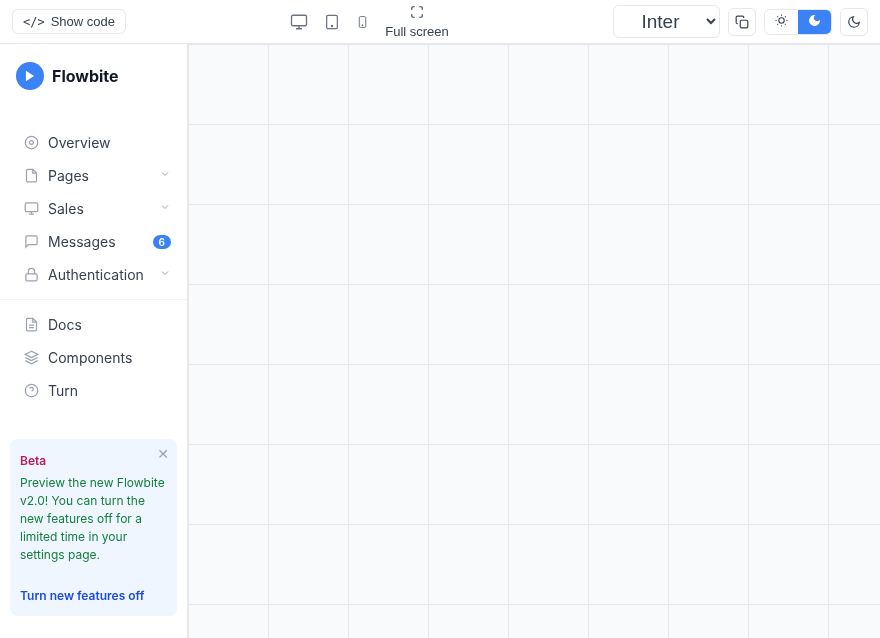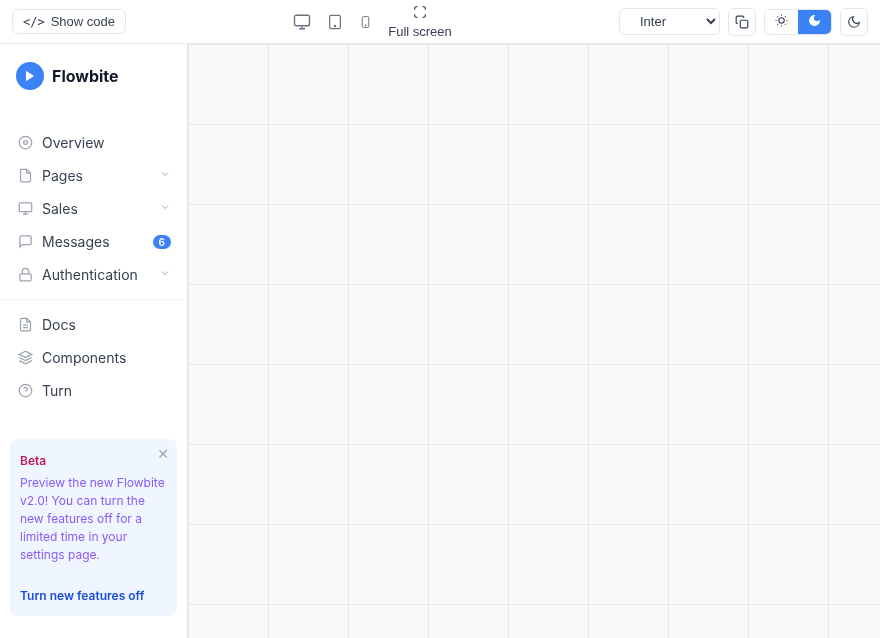--- a/index.html
+++ b/index.html
@@ -29,22 +29,22 @@
       display: flex; align-items: center;
     }
     .fullscreen-btn {
       display: flex; align-items: center; gap: 5px;
       font-size: 13px; color: #374151; cursor: pointer;
       border: none; background: none; flex-direction: column;
     }
     .topbar-right { display: flex; align-items: center; gap: 8px; }
     .font-select {
       border: 1px solid #e5e7eb; border-radius: 6px;
-      padding: 4px 16px; font-size: 13px; color: #374151;
-      background: #fff; cursor: pointer;
+      padding: 4px 8px; font-size: 19px; color: #374151;
+      background: #fff; cursor: pointer; text-align: center;
     }
     .icon-btn {
       width: 28px; height: 28px; border-radius: 6px;
       display: flex; align-items: center; justify-content: center;
       cursor: pointer; font-size: 14px; border: 1px solid #e5e7eb;
       background: #fff; color: #374151;
     }
     .toggle-group { display: flex; border: 1px solid #e5e7eb; border-radius: 6px; overflow: hidden; }
     .toggle-btn {
       padding: 4px 10px; font-size: 13px; cursor: pointer; border: none;
@@ -80,21 +80,21 @@
       width: 28px; height: 28px; border-radius: 50%;
       background: #3b82f6; display: flex; align-items: center; justify-content: center;
       color: #fff; font-size: 12px; font-weight: bold;
     }
     .logo-text { font-size: 16px; font-weight: 700; color: #111827; }
 
     .sidebar-nav { flex: 1; }
     .nav-item {
       display: flex; align-items: center; gap: 8px;
       padding: 8px 16px; font-size: 14px; color: #374151;
-      cursor: pointer; position: relative;
+      cursor: pointer; position: relative; margin-left: 6px;
     }
     .nav-icon { color: #9ca3af; font-size: 14px; width: 18px; display: flex; align-items: center; justify-content: center; }
     .nav-label { flex: 1; }
     .nav-arrow { color: #9ca3af; font-size: 12px; }
     .nav-badge {
       background: #3b82f6; color: #fff; font-size: 10px; font-weight: 600;
       border-radius: 10px; padding: 1px 6px; min-width: 18px; text-align: center;
     }
     .nav-divider { height: 1px; background: #f3f4f6; margin: 8px 0; }
 
@@ -108,21 +108,21 @@
     }
     .beta-tag {
       display: inline-block; background: transparent;
       color: #be185d; font-size: 12px; font-weight: 600; margin-bottom: 6px;
     }
     .beta-close {
       position: absolute; top: 8px; right: 8px;
       color: #9ca3af; cursor: pointer; font-size: 14px; line-height: 1;
       border: none; background: none;
     }
-    .beta-text { font-size: 12px; color: #8b5cf6; line-height: 1.5; margin-bottom: 20px; }
+    .beta-text { font-size: 12px; color: #15803d; line-height: 1.5; margin-bottom: 20px; }
     .beta-link { font-size: 12px; color: #1d4ed8; font-weight: 600; cursor: pointer; text-decoration: none; }
 
     
     .content {
       flex: 1;
       background: #fff;
       position: relative;
       overflow: hidden;
     }
     .grid-bg {

